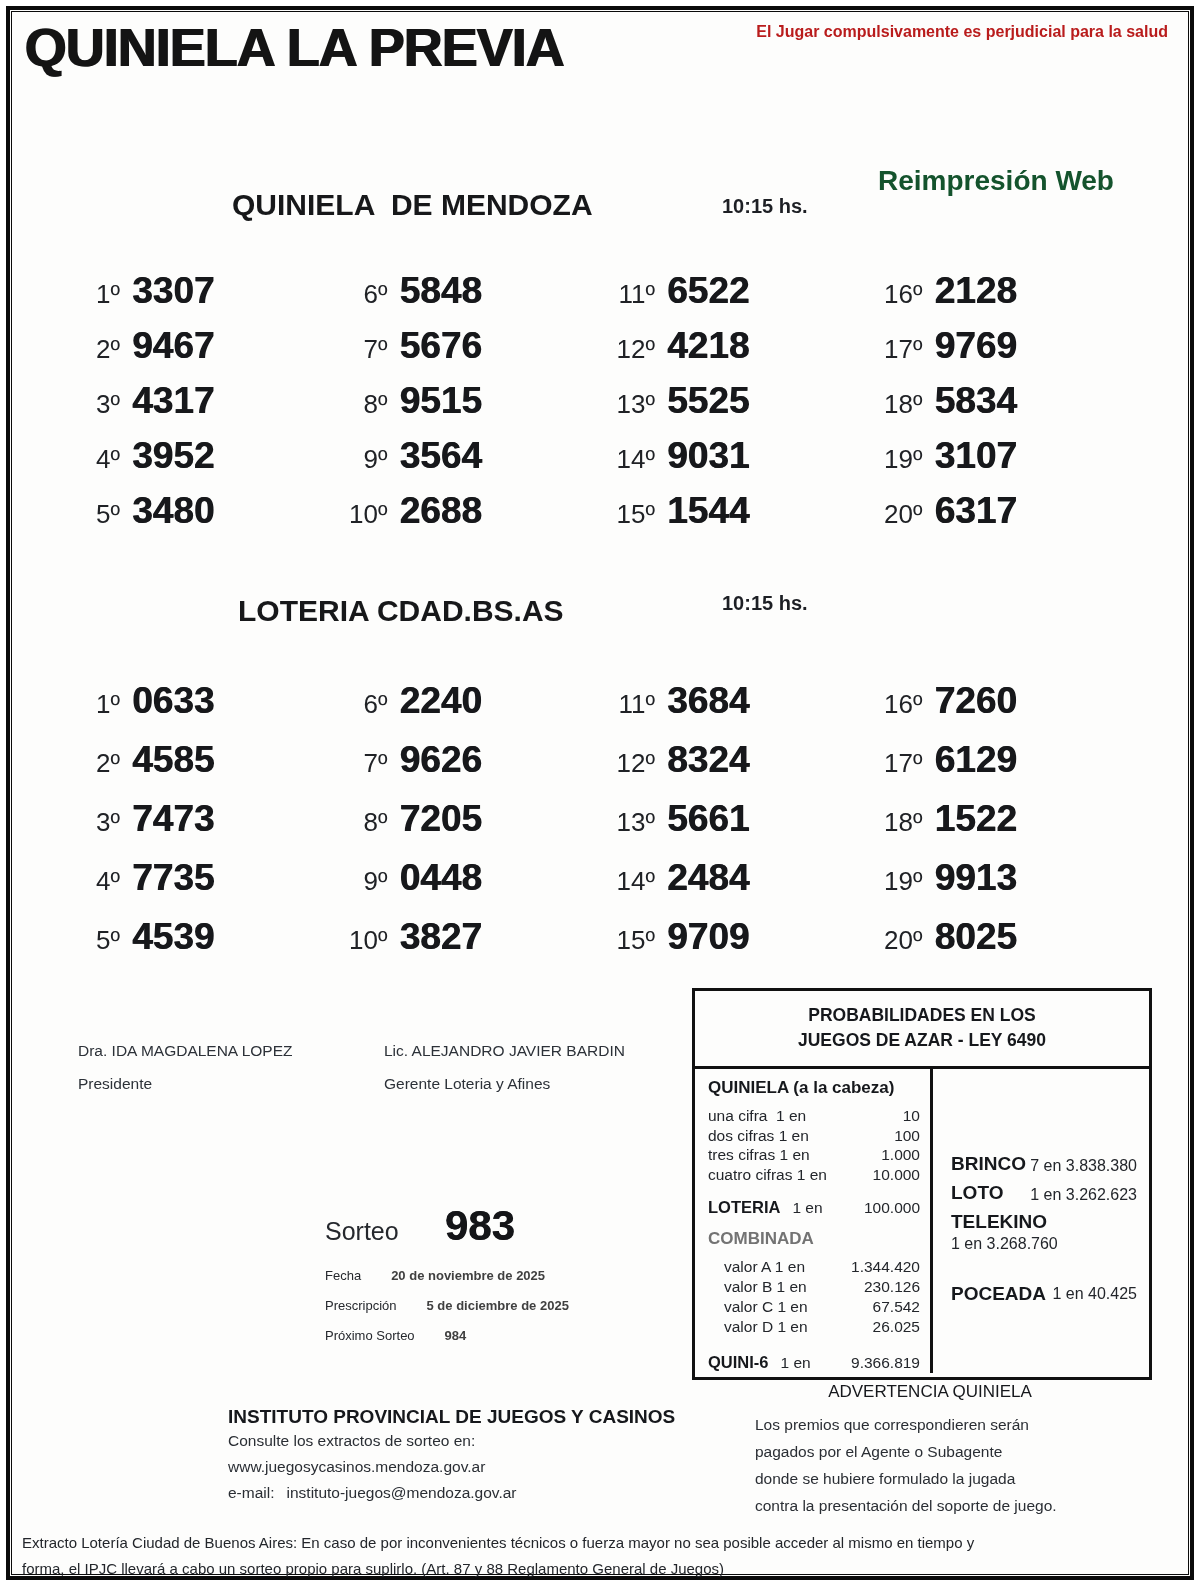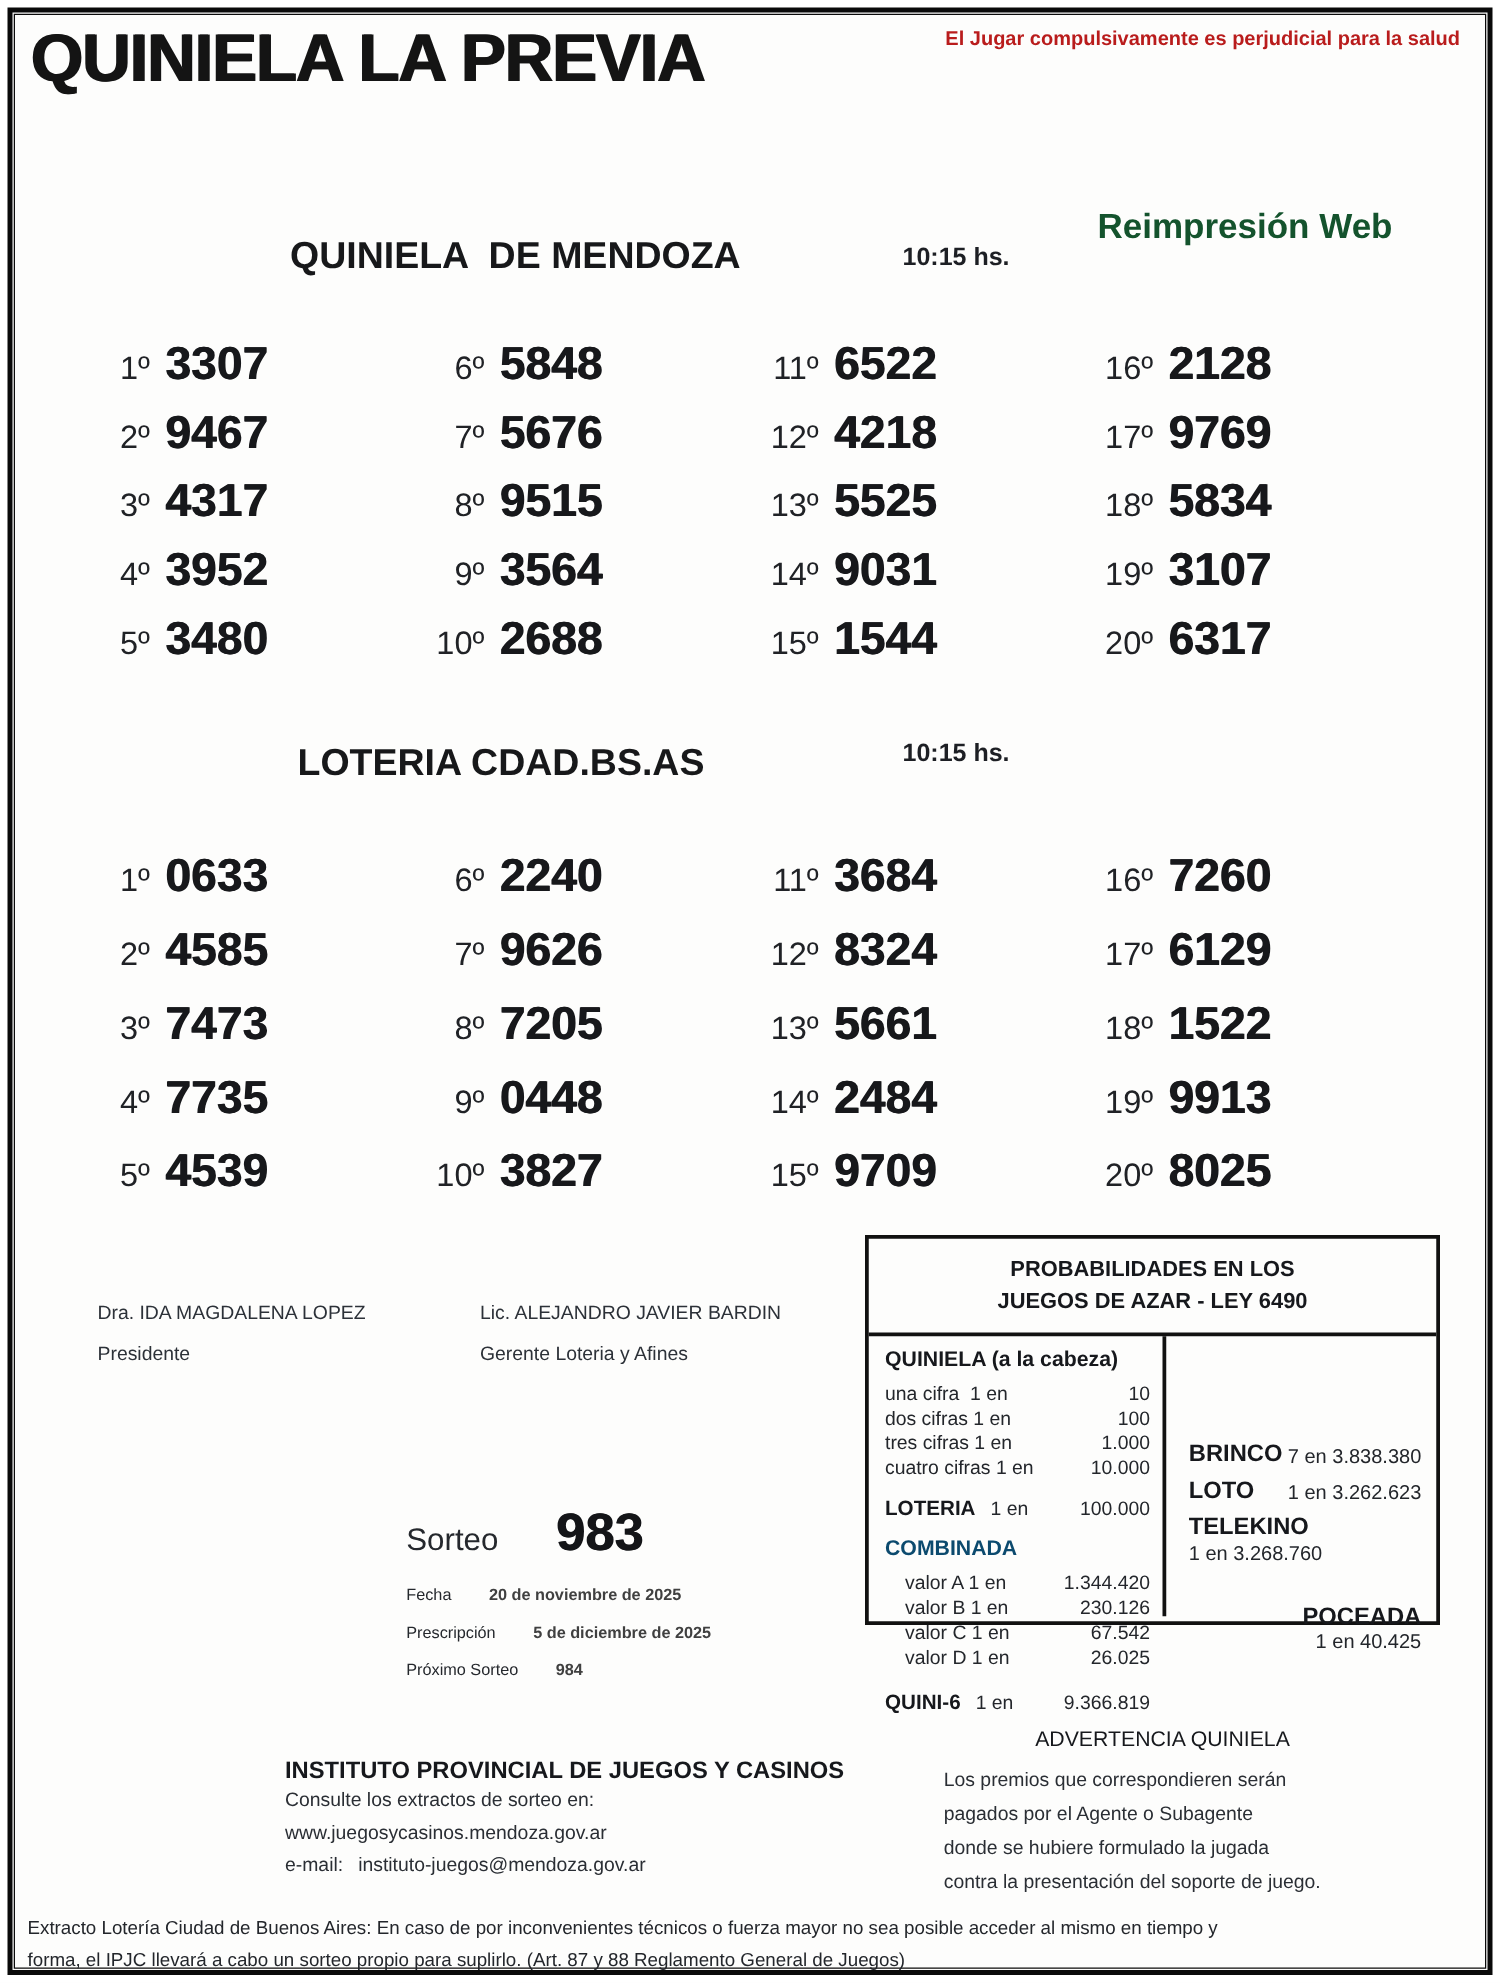--- a/index.html
+++ b/index.html
@@ -72,52 +72,52 @@
   .num {
     font-size: 37px; font-weight: bold; color: #17181b; line-height: 1;
   }
 
   .official { font-size: 15.5px; color: #2c3138; }
   .off-president { left: 68px; top: 1032px; }
   .off-manager   { left: 374px; top: 1032px; }
   .off-role { margin-top: 15px; }
 
   .prob-box {
-    left: 682px; top: 978px; width: 460px; height: 312px;
+    left: 682px; top: 978px; width: 460px; height: 392px;
     border: 3px solid #111; box-sizing: border-box; background: #fdfdfc;
   }
   .prob-header {
     border-bottom: 3px solid #111;
     text-align: center; padding: 12px 0 13px;
     font-size: 17.5px; font-weight: bold; line-height: 25px; color: #16181c;
   }
   .prob-body { display: flex; height: calc(100% - 82px); }
   .prob-left {
     width: 238px; border-right: 3px solid #111;
     padding: 9px 10px 6px 13px; box-sizing: border-box;
   }
   .prob-right { flex: 1; padding: 84px 12px 0 18px; box-sizing: border-box; }
   .q-header { font-weight: bold; font-size: 17px; margin-bottom: 8px; color: #16181c; white-space: pre; }
   .prow { display: flex; font-size: 15.5px; line-height: 19.5px; color: #23262b; }
   .prow .plabel { white-space: pre; }
   .prow .pvalue { margin-left: auto; }
   .pname { font-weight: bold; font-size: 16.5px; color: #16181c; }
   .pmid { margin-left: 12px; }
   .loteria-row { margin-top: 14px; }
-  .combinada-header { font-weight: bold; font-size: 17px; margin-top: 11px; color: #0c4a6e; }
+  .combinada-header { font-weight: bold; font-size: 17px; margin-top: 11px; color: #737373; }
   .valor-rows { margin-top: 8px; }
   .valor-rows .prow { padding-left: 16px; line-height: 20px; }
   .quini-row { margin-top: 16px; }
 
   .rgame { margin-bottom: 7px; }
   .rg-inline { display: flex; align-items: flex-end; }
   .rgname { font-weight: bold; font-size: 19px; color: #16181c; }
   .rgodds { font-size: 16px; margin-left: auto; color: #23262b; }
   .rg-stacked .rgodds { display: block; margin-left: 0; margin-top: 2px; }
-  .poceada { margin-top: 30px; flex-direction: column; }
+  .poceada { margin-top: 30px; }
   .poceada .rgodds { align-self: center; }
 
   .sorteo-block { left: 315px; top: 1192px; width: 360px; }
   .sorteo-row1 { display: flex; align-items: baseline; margin-bottom: 18px; }
   .sorteo-label { font-size: 25px; color: #25282d; }
   .sorteo-number { font-size: 42px; font-weight: bold; margin-left: 46px; color: #141518; }
   .info-row { margin-top: 15px; font-size: 13px; color: #25282d; display: flex; gap: 12px; }
   .info-row .il { margin-right: 18px; white-space: pre; }
   .info-row .iv { font-weight: bold; color: #404040; }
 

